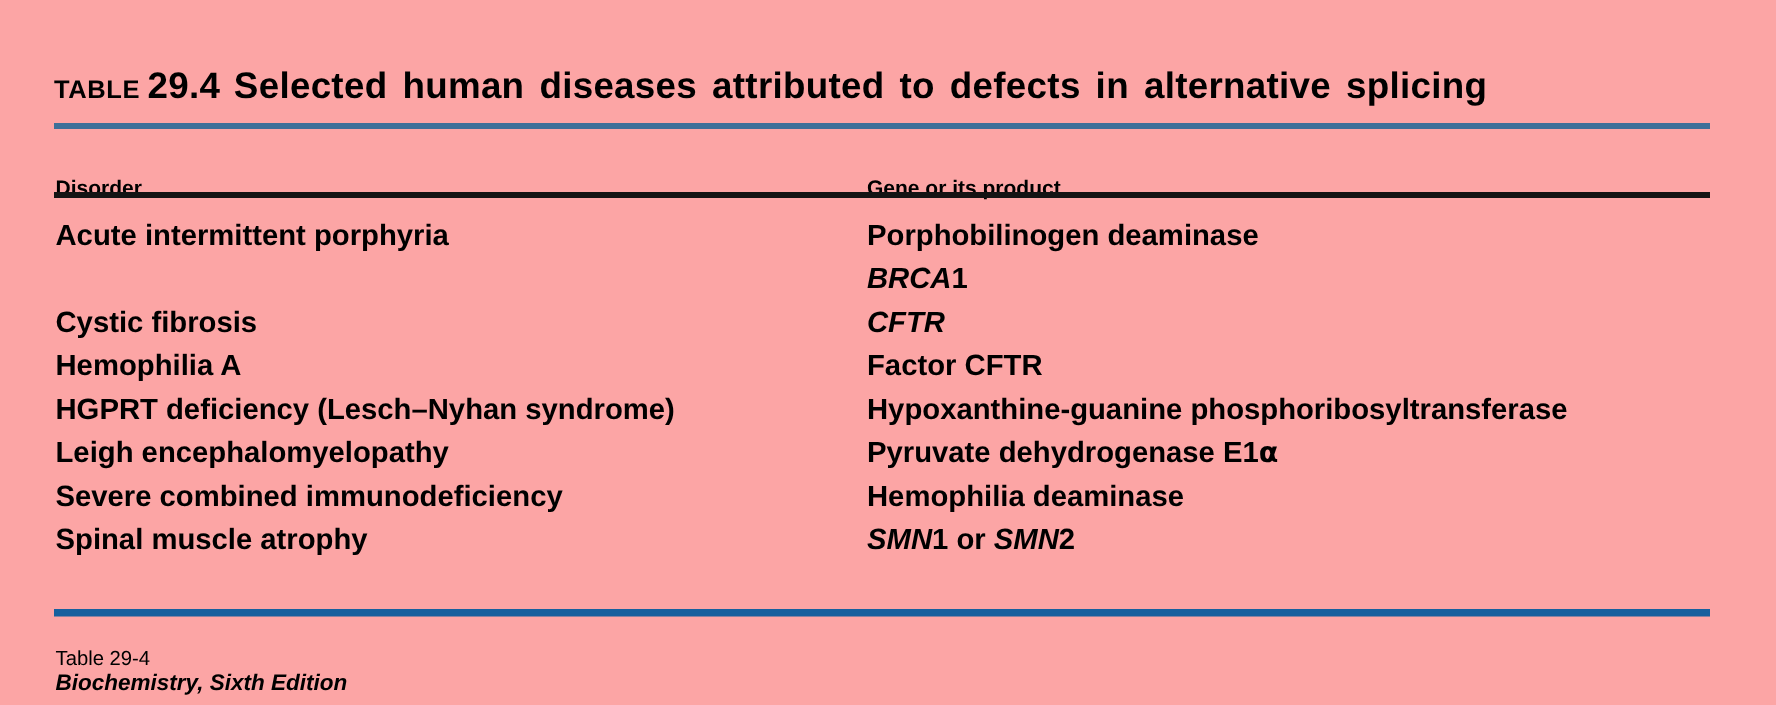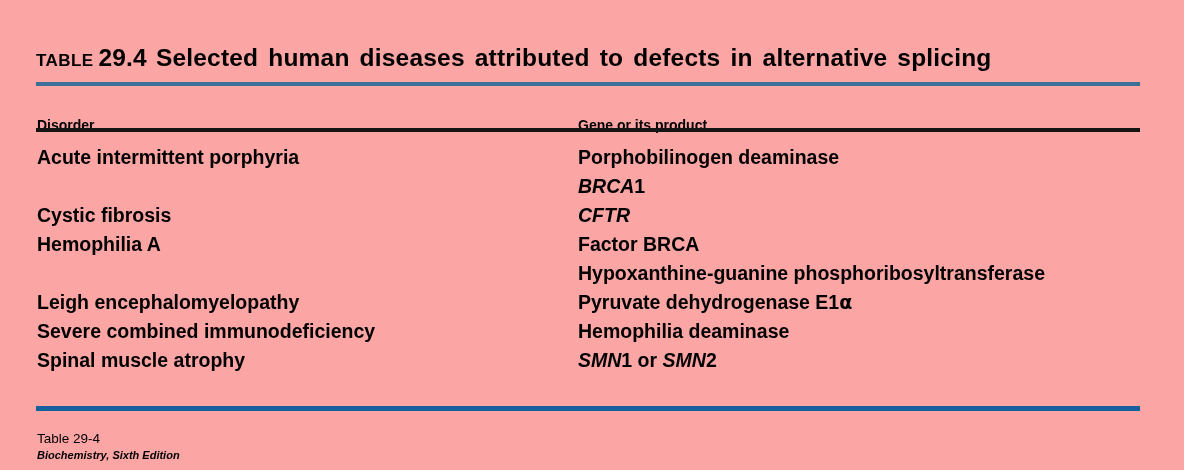--- a/index.html
+++ b/index.html
@@ -115,21 +115,21 @@
     left: 37px;
     top: 430px;
   }
   .footer-line-1 {
     font-size: 13.5px;
     font-weight: normal;
     line-height: 17px;
     white-space: nowrap;
   }
   .footer-line-2 {
-    font-size: 11px;
+    font-size: 15px;
     font-weight: bold;
     font-style: italic;
     line-height: 17px;
     white-space: nowrap;
   }
 </style>
 </head>
 <body style="color: rgb(0, 0, 0);">
 
 <div id="table-figure" style="background: #fca5a5;">
@@ -152,23 +152,24 @@
       </div>
       <div class="row">
         <div class="cell gene"><i>BRCA</i><span>1</span></div>
       </div>
       <div class="row">
         <div class="cell disorder">Cystic fibrosis</div>
         <div class="cell gene"><i>CFTR</i></div>
       </div>
       <div class="row">
         <div class="cell disorder">Hemophilia A</div>
-        <div class="cell gene"><span>Factor BRCA</span></div>
+        <div class="cell gene"><span>Factor CFTR</span></div>
       </div>
       <div class="row">
+        <div class="cell disorder">HGPRT deficiency (Lesch–Nyhan syndrome)</div>
         <div class="cell gene"><span>Hypoxanthine-guanine phosphoribosyltransferase</span></div>
       </div>
       <div class="row">
         <div class="cell disorder">Leigh encephalomyelopathy</div>
         <div class="cell gene"><span>Pyruvate dehydrogenase E1</span><span class="greek">α</span></div>
       </div>
       <div class="row">
         <div class="cell disorder">Severe combined immunodeficiency</div>
         <div class="cell gene"><span>Hemophilia deaminase</span></div>
       </div>

